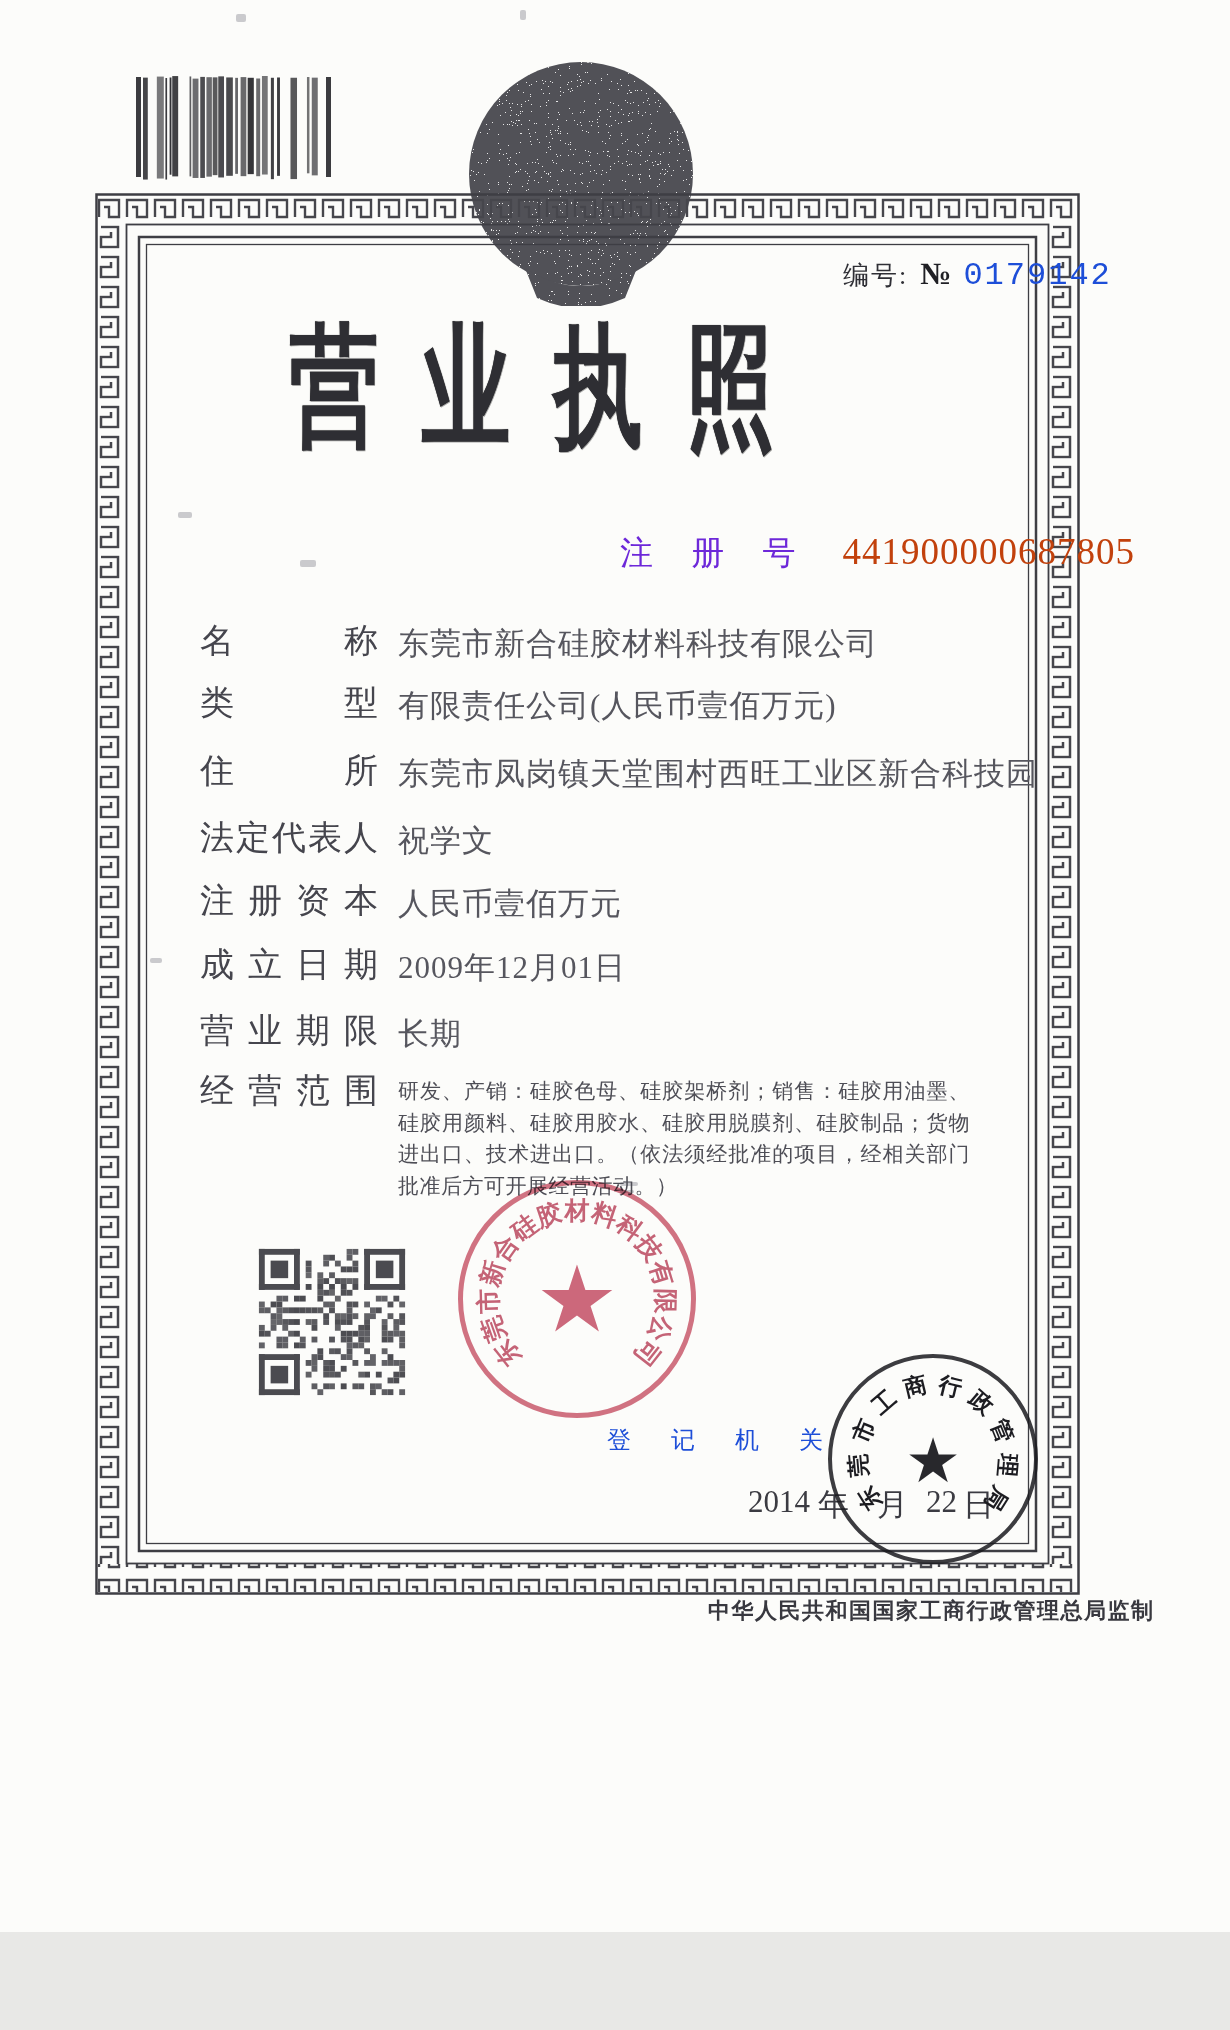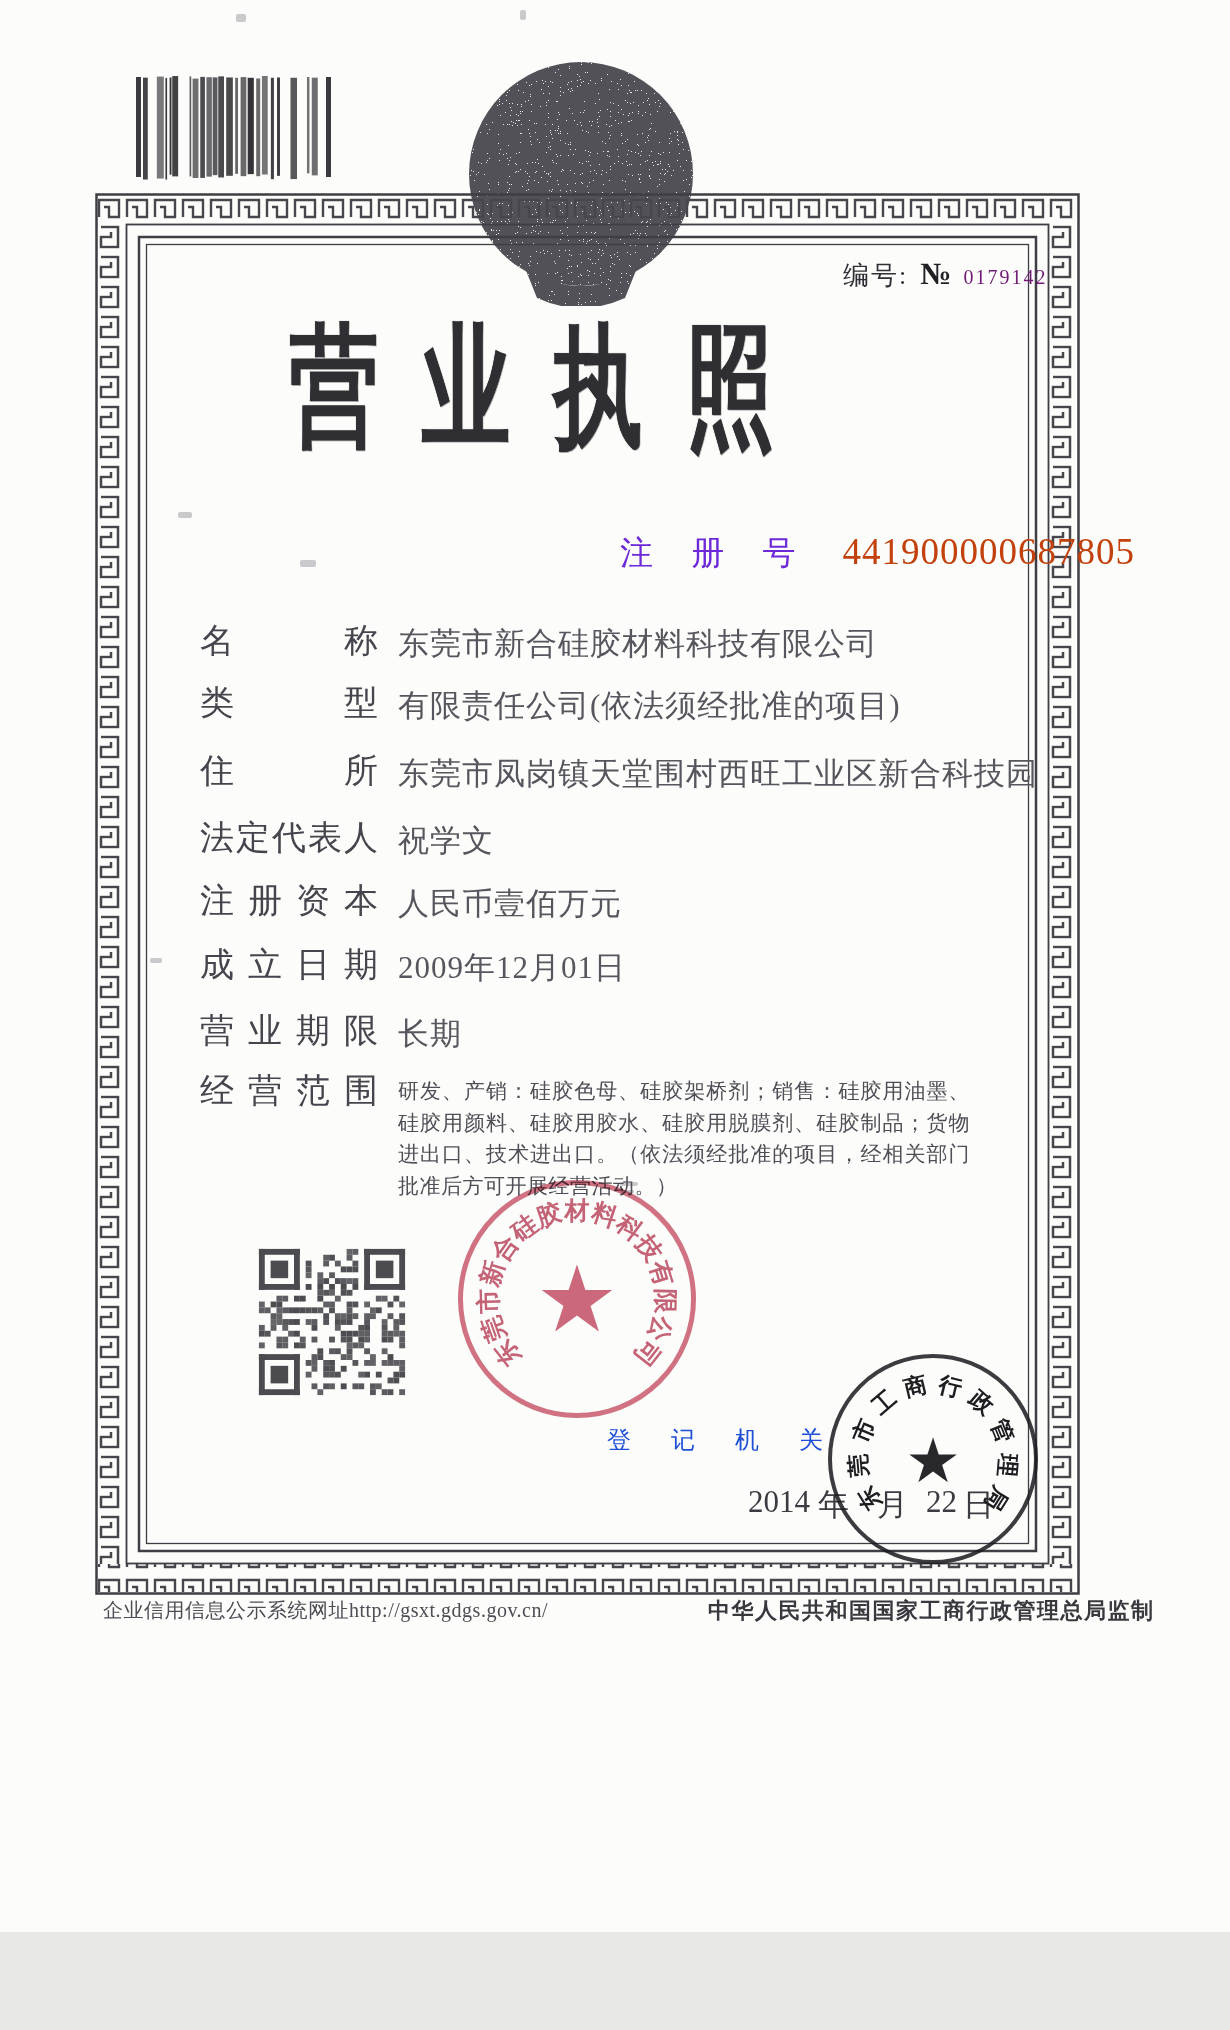--- a/index.html
+++ b/index.html
@@ -7,21 +7,21 @@
         font-family:"Liberation Serif","DejaVu Serif",serif;color:#3f3f46;}
   .abs{position:absolute;}
 
   
   .artifact{position:absolute;background:#8f8f96;opacity:.45;border-radius:2px;}
 
   
   .serial{left:843px;top:256px;display:flex;align-items:baseline;gap:12px;}
   .serial .s-label{font-size:26px;color:#2f2f35;letter-spacing:2px;}
   .serial .s-symbol{font-size:31px;font-weight:700;color:#1f1f24;}
-  .serial .s-number{font-family:Liberation Serif, serif;font-size:20px;color:#701a75;letter-spacing:2px;}
+  .serial .s-number{font-family:Liberation Mono, monospace;font-size:32px;color:#1d4ed8;letter-spacing:2px;}
 
   
   .title{left:268px;top:312px;width:486px;display:flex;justify-content:space-between;}
   .title span{display:inline-block;font-size:132px;font-weight:700;color:#2e2e33;
               transform:scaleX(.67);transform-origin:center;line-height:1.15;
               text-shadow:0 0 1px #1c1c1c,1px 1px 0 rgba(40,40,40,.35);}
 
   
   .regno{left:620px;top:530px;display:flex;align-items:baseline;}
   .regno .r-label{font-size:33px;color:#6d28d9;letter-spacing:15px;}
@@ -162,21 +162,21 @@
           <span>名</span>
           <span>称</span>
         </div>
         <div class="field-value">东莞市新合硅胶材料科技有限公司</div>
       </div>
       <div class="field-row" style="top: 62px;">
         <div class="field-label">
           <span>类</span>
           <span>型</span>
         </div>
-        <div class="field-value">有限责任公司(依法须经批准的项目)</div>
+        <div class="field-value">有限责任公司(人民币壹佰万元)</div>
       </div>
       <div class="field-row" style="top: 130px;">
         <div class="field-label">
           <span>住</span>
           <span>所</span>
         </div>
         <div class="field-value">东莞市凤岗镇天堂围村西旺工业区新合科技园</div>
       </div>
       <div class="field-row" style="top: 197px;">
         <div class="field-label">
@@ -466,16 +466,15 @@
       <span class="ring-char" style="transform: rotate(-67.7778deg) translateY(-74px); transform-origin: center center; top: calc(50% - 15px); height: 30px; line-height: 30px;">市</span>
       <span class="ring-char" style="transform: rotate(-40.6667deg) translateY(-74px); transform-origin: center center; top: calc(50% - 15px); height: 30px; line-height: 30px;">工</span>
       <span class="ring-char" style="transform: rotate(-13.5556deg) translateY(-74px); transform-origin: center center; top: calc(50% - 15px); height: 30px; line-height: 30px;">商</span>
       <span class="ring-char" style="transform: rotate(13.5556deg) translateY(-74px); transform-origin: center center; top: calc(50% - 15px); height: 30px; line-height: 30px;">行</span>
       <span class="ring-char" style="transform: rotate(40.6667deg) translateY(-74px); transform-origin: center center; top: calc(50% - 15px); height: 30px; line-height: 30px;">政</span>
       <span class="ring-char" style="transform: rotate(67.7778deg) translateY(-74px); transform-origin: center center; top: calc(50% - 15px); height: 30px; line-height: 30px;">管</span>
       <span class="ring-char" style="transform: rotate(94.8889deg) translateY(-74px); transform-origin: center center; top: calc(50% - 15px); height: 30px; line-height: 30px;">理</span>
       <span class="ring-char" style="transform: rotate(122deg) translateY(-74px); transform-origin: center center; top: calc(50% - 15px); height: 30px; line-height: 30px;">局</span>
     </div>
 
-  <div class="abs footer-left">企业信用信息公示系统网址http://gsxt.gdgs.gov.cn/</div>
   <div class="abs footer-right">中华人民共和国国家工商行政管理总局监制</div>
 
 </div>
 
 </body></html>

